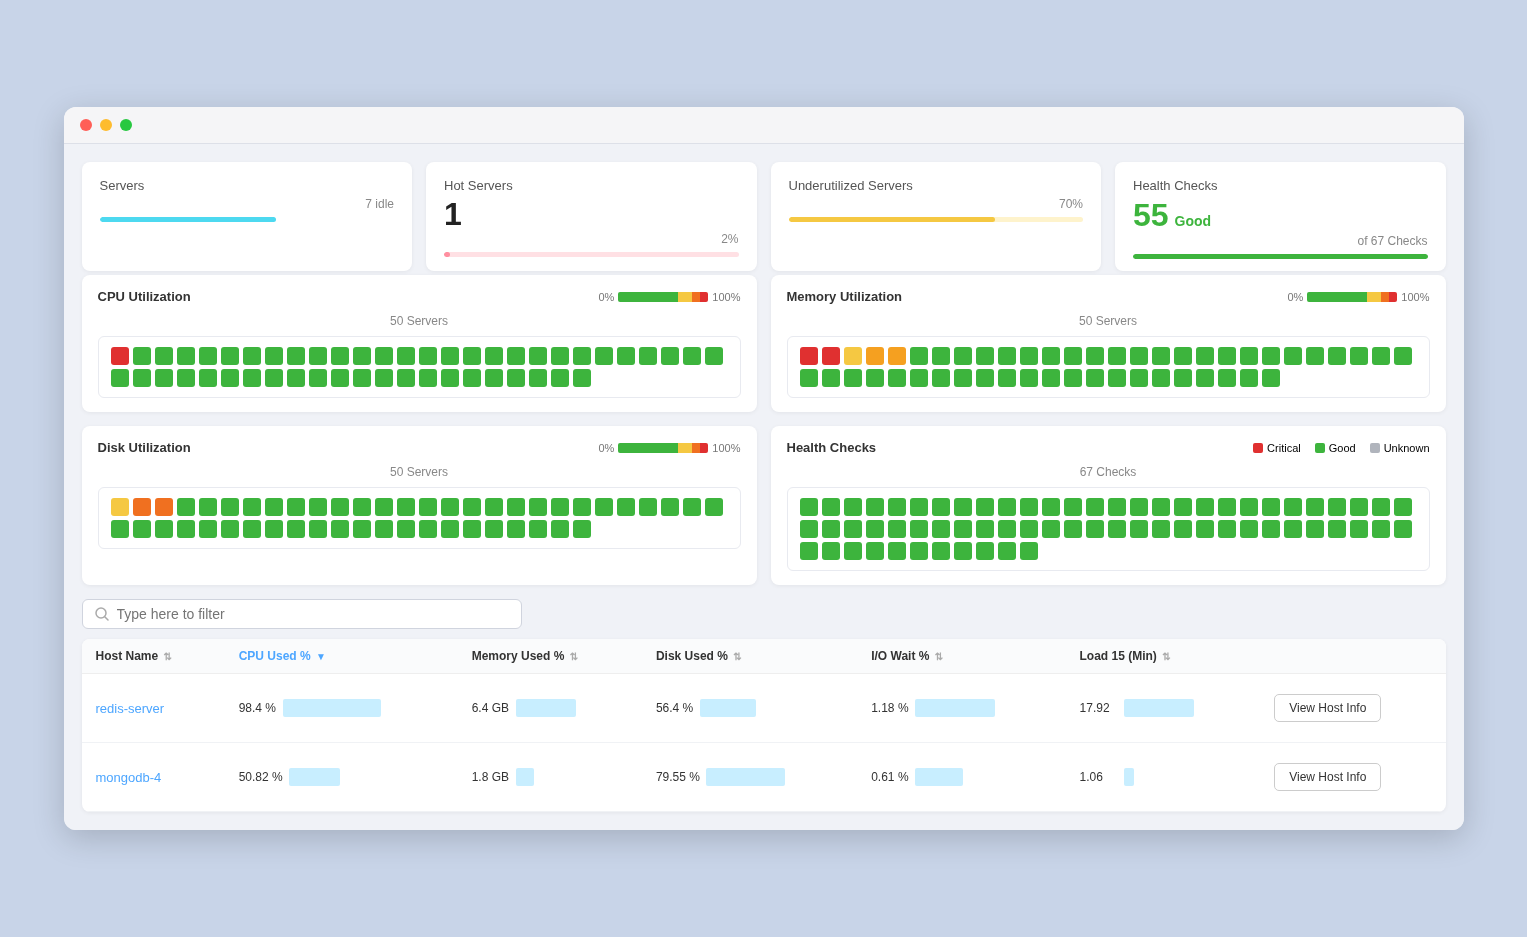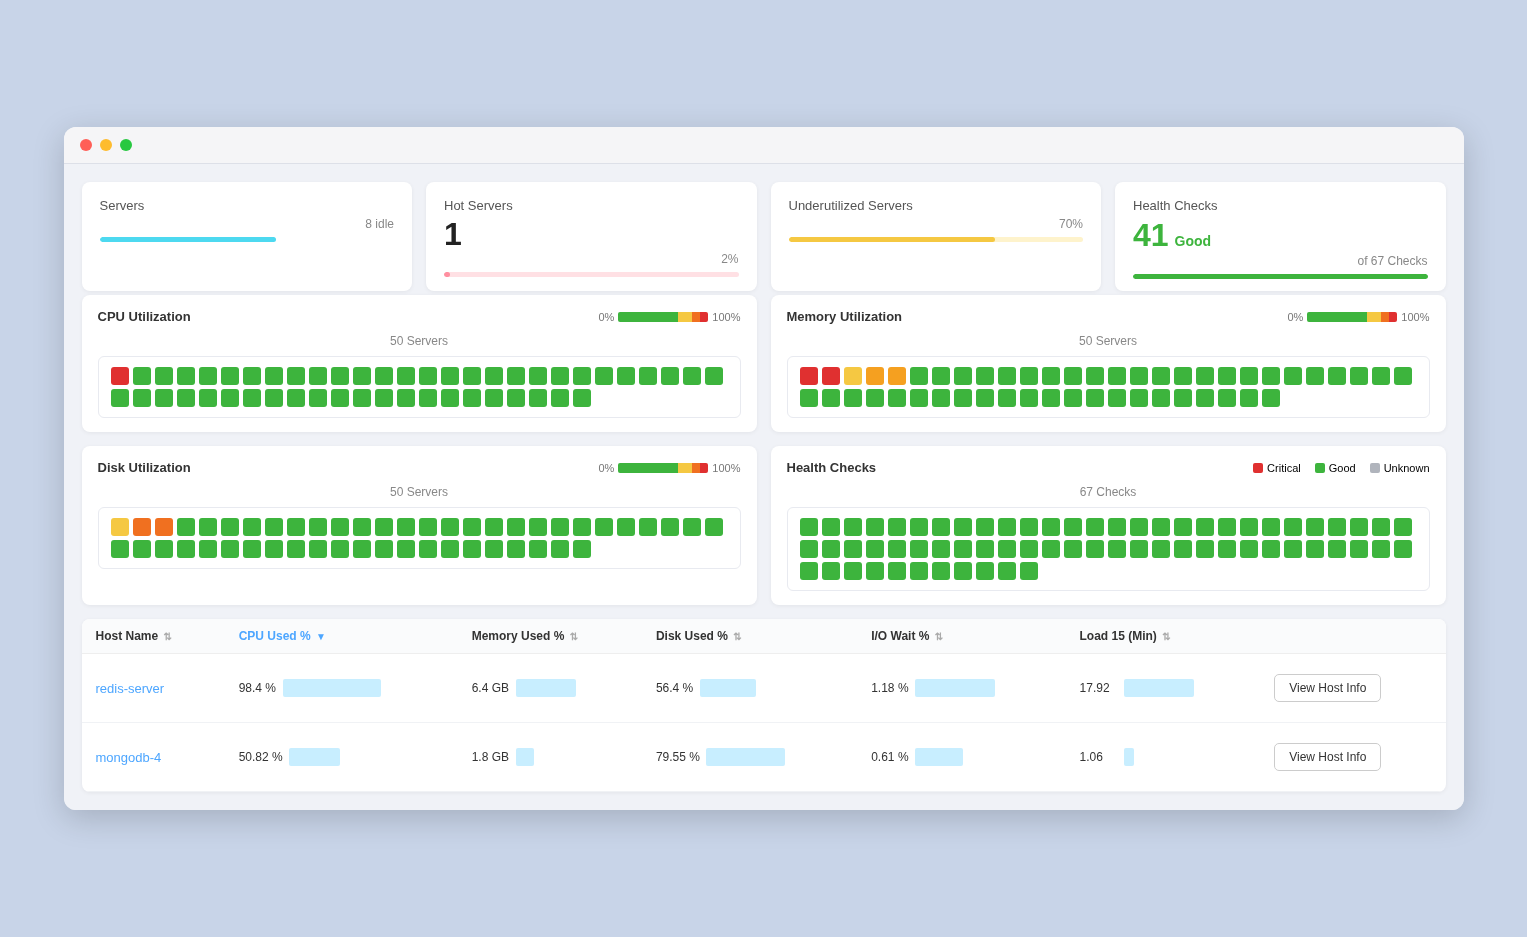--- a/index.html
+++ b/index.html
@@ -257,21 +257,21 @@
     <div class="dot dot-yellow"></div>
     <div class="dot dot-green"></div>
   </div>
 
   <div class="main-content">
 
     <div class="summary-cards">
 
       <div class="card">
         <div class="card-label">Servers</div>
-        <div class="card-sub">8 idle</div>
+        <div class="card-sub">7 idle</div>
         <div class="card-bar-wrap">
           <div class="card-bar-cyan" style="width:60%"></div>
         </div>
       </div>
 
       <div class="card">
         <div class="card-label">Hot Servers</div>
         <div class="card-value">1</div>
         <div class="card-sub">2%</div>
         <div class="card-bar-wrap" style="background:#ffe0e4">
@@ -283,21 +283,21 @@
         <div class="card-label">Underutilized Servers</div>
         <div class="card-sub">70%</div>
         <div class="card-bar-wrap" style="background:#fef3cc">
           <div class="card-bar-yellow" style="width:70%"></div>
         </div>
       </div>
 
       <div class="card">
         <div class="card-label">Health Checks</div>
         <div class="health-row">
-          <div class="health-good">41</div>
+          <div class="health-good">55</div>
           <div class="health-good-label">Good</div>
         </div>
         <div class="card-sub">of 67 Checks</div>
         <div class="card-bar-wrap" style="background:#d4f0d4">
           <div class="health-bar-green" style="width:100%"></div>
         </div>
       </div>
     </div>
 
     <div class="util-panels">
@@ -604,20 +604,29 @@
               <div class="sq" style="background: rgb(61, 180, 61);"></div>
               <div class="sq" style="background: rgb(61, 180, 61);"></div>
               <div class="sq" style="background: rgb(61, 180, 61);"></div>
               <div class="sq" style="background: rgb(61, 180, 61);"></div>
               <div class="sq" style="background: rgb(61, 180, 61);"></div>
             </div>
         </div>
       </div>
     </div>
 
+    <div class="filter-section">
+      <div class="filter-input-wrap">
+        <svg class="search-icon-svg" width="14" height="14" viewBox="0 0 14 14" fill="none">
+          <circle cx="6" cy="6" r="5" stroke="#aaa" stroke-width="1.5"></circle>
+          <line x1="10" y1="10" x2="13" y2="13" stroke="#aaa" stroke-width="1.5" stroke-linecap="round"></line>
+        </svg>
+        <input type="text" class="filter-input" placeholder="Type here to filter" style="">
+      </div>
+    </div>
 
     <div class="table-card">
       <table class="data-table">
         <thead>
           <tr>
             <th>
               <span>Host Name</span>
               <span class="sort-arrows">⇅</span>
             </th>
             <th style="color:#4da6ff">

